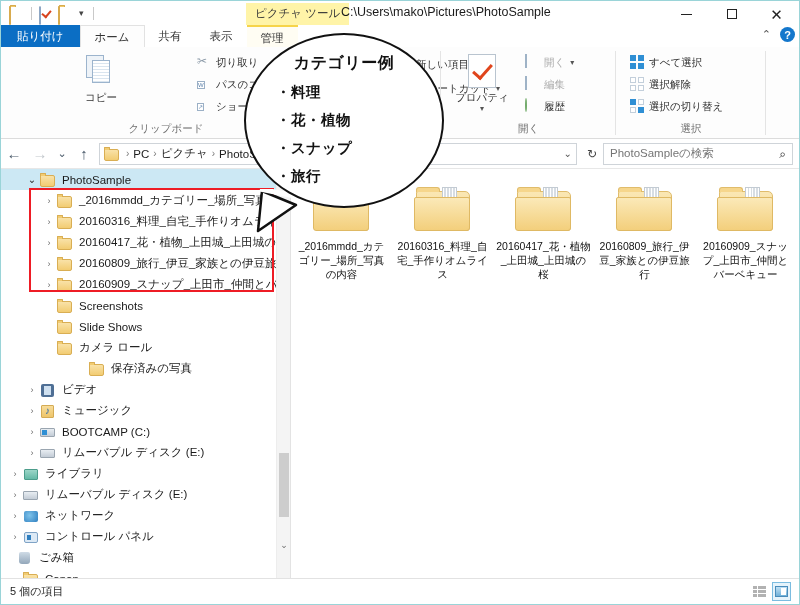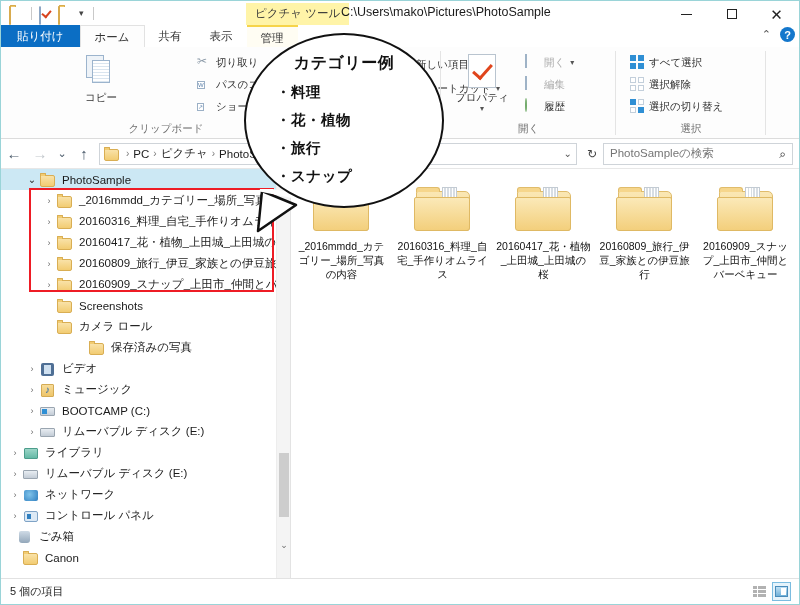--- a/index.html
+++ b/index.html
@@ -997,20 +997,27 @@
             <span class="ticon">
               <span class="f-ico"></span>
             </span>
             <span>Screenshots</span>
           </div>
           <div class="treerow" style="padding-left: 40px;">
             <span class="tw"></span>
             <span class="ticon">
               <span class="f-ico"></span>
             </span>
+            <span>Slide Shows</span>
+          </div>
+          <div class="treerow" style="padding-left: 40px; font-family: Liberation Serif, serif;">
+            <span class="tw"></span>
+            <span class="ticon">
+              <span class="f-ico"></span>
+            </span>
             <span>カメラ ロール</span>
           </div>
           <div class="treerow" style="padding-left: 40px; margin-left: 32px;">
             <span class="tw"></span>
             <span class="ticon">
               <span class="f-ico"></span>
             </span>
             <span>保存済みの写真</span>
           </div>
           <div class="treerow" style="padding-left: 23px;">
@@ -1148,22 +1155,22 @@
 
   <svg class="bubble-tail" viewBox="0 0 56 44">
     <path d="M6 2 L2 42 L40 16 Z" fill="#ffffff" stroke="#111111" stroke-width="2.5" stroke-linejoin="round"></path>
     <path d="M4 0 L44 8" stroke="#ffffff" stroke-width="5"></path>
   </svg>
   <div class="bubble">
     <div class="bubble-inner">
       <div class="bubble-title">カテゴリー例</div>
       <div class="bubble-li">・料理</div>
       <div class="bubble-li">・花・植物</div>
+      <div class="bubble-li">・スナップ</div>
       <div class="bubble-li">・旅行</div>
-      <div class="bubble-li">・スナップ</div>
     </div>
   </div>
 
   <div class="statusbar">
     <div class="status-text">5 個の項目</div>
     <div class="viewbtns">
       <div class="vbtn">
         <span class="vb-details">
             <i></i>
             <i></i>

